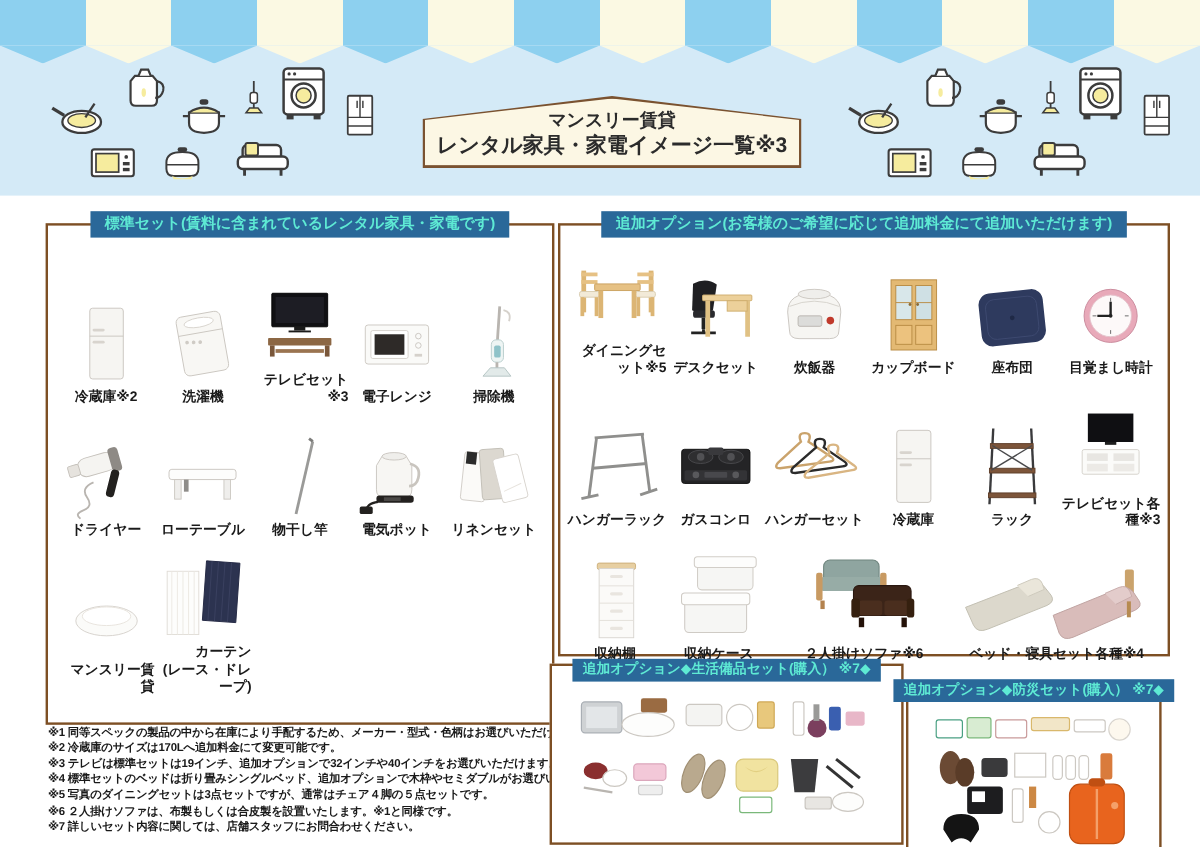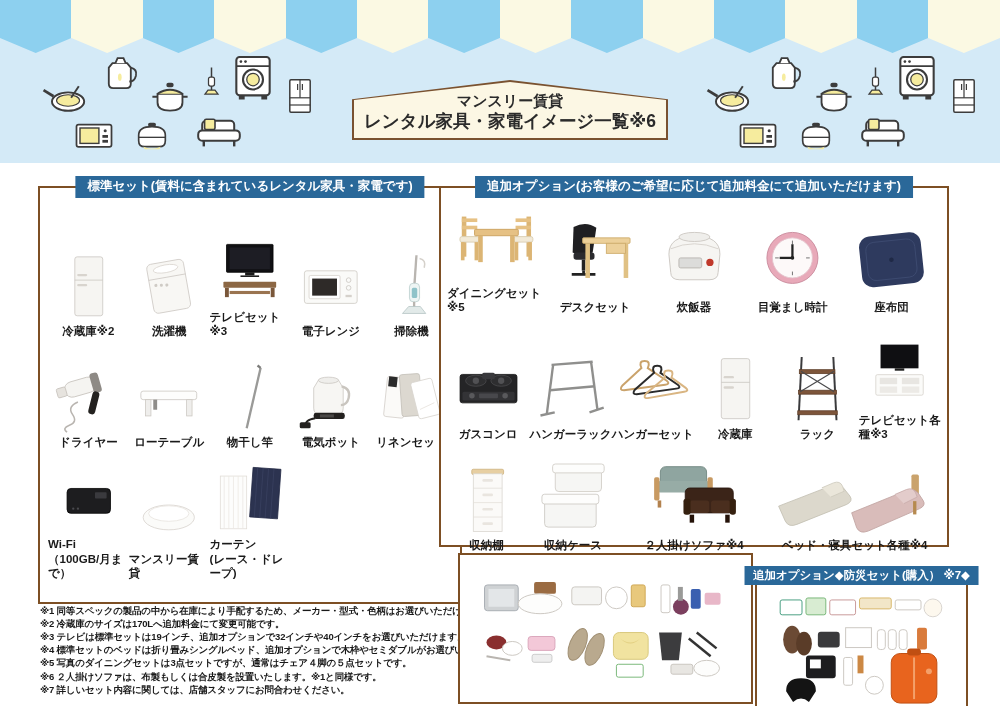--- a/index.html
+++ b/index.html
@@ -25,35 +25,35 @@
     clip-path:polygon(0 32%,50% 0,100% 32%,100% 100%,0 100%);}
   .plaque-inner{position:absolute;inset:2px;background:#fcf7e4;
     clip-path:polygon(0 32%,50% 0,100% 32%,100% 100%,0 100%);
     display:flex;flex-direction:column;align-items:center;justify-content:flex-end;padding-bottom:5px;}
   .t1{font-size:15px;font-weight:bold;color:#2b2b2b;line-height:1.25;}
   .t2{font-size:17.5px;font-weight:bold;color:#2b2b2b;line-height:1.25;}
 
   
   .box{position:absolute;border:2px solid #7d4f24;background:#fff;}
   .standard-box{left:38px;top:186px;width:420px;height:414px;}
-  .options-box{left:439px;top:186px;width:506px;height:357px;}
+  .options-box{left:465px;top:186px;width:506px;height:357px;}
   .life-box{left:458px;top:553px;width:291px;height:147px;}
   .bosai-box{left:755px;top:570px;width:209px;height:147px;}
 
   .badge{position:absolute;left:50%;transform:translateX(-50%);top:-12px;background:#2a6899;
-    color:#ffffff;font-weight:bold;font-size:12.5px;line-height:1.1;padding:4px 12px;white-space:nowrap;z-index:3;}
+    color:#5eead4;font-weight:bold;font-size:12.5px;line-height:1.1;padding:4px 12px;white-space:nowrap;z-index:3;}
   .badge-sm{font-size:11.5px;top:-6px;padding:3px 9px;}
 
   
   figure{margin:0;}
   .std-grid{display:grid;grid-template-columns:repeat(5,1fr);row-gap:12px;padding:12px 8px 0;}
   .cell{display:flex;flex-direction:column;align-items:center;justify-content:flex-end;min-width:0;}
   .art{display:flex;align-items:flex-end;justify-content:center;width:100%;}
   .art svg{width:96%;height:100%;}
-  .lbl{font-weight:bold;font-size:11.5px;line-height:1.25;color:#1a1a1a;text-align:left;white-space:pre-line;margin-top:2px;}
+  .lbl{font-weight:bold;font-size:11.5px;line-height:1.25;color:#1a1a1a;text-align:right;white-space:pre-line;margin-top:2px;}
   .std-grid .cell:nth-child(-n+5) .art{height:108px;}
   .std-grid .cell:nth-child(n+6):nth-child(-n+10) .art{height:82px;}
   .std-grid .cell:nth-child(n+11) .art{height:74px;}
 
   .opt-rows{display:flex;flex-direction:column;gap:14px;padding:14px 6px 0;}
   .opt-row{display:flex;}
   .opt-row .cell{flex:1;}
   .opt-row .art{height:82px;}
   .opt-r3 .art{height:80px;}
   .opt-r3 .cell:nth-child(1){flex:0 0 16%;}
@@ -202,21 +202,21 @@
           <rect x="12" y="14" width="13" height="13" rx="2" fill="#f6ec9e" stroke="#3c3c3c" stroke-width="2"></rect>
           <rect x="4" y="28" width="52" height="13" rx="5" fill="#fff" stroke="#3c3c3c" stroke-width="2.5"></rect>
           <line x1="11" y1="41" x2="11" y2="48" stroke="#3c3c3c" stroke-width="3"></line>
           <line x1="49" y1="41" x2="49" y2="48" stroke="#3c3c3c" stroke-width="3"></line>
         </svg></span>
     </div>
 
   <div class="plaque">
     <div class="plaque-inner">
       <div class="t1">マンスリー賃貸</div>
-      <div class="t2">レンタル家具・家電イメージ一覧※6</div>
+      <div class="t2">レンタル家具・家電イメージ一覧※3</div>
     </div>
   </div>
 
   <section class="box standard-box">
     <div class="badge">標準セット(賃料に含まれているレンタル家具・家電です)</div>
     <div class="std-grid">
         <figure class="cell">
           <div class="art">
             <svg viewBox="0 0 100 90" preserveAspectRatio="xMidYMax meet">
               <rect x="32" y="6" width="36" height="76" rx="3" fill="#f6f5f2" stroke="#c9c5bf"></rect>
@@ -341,32 +341,20 @@
               <g transform="rotate(-4 50 45)">
                 <rect x="36" y="14" width="26" height="54" rx="3" fill="#dcd8d0" stroke="#c2beb6"></rect>
               </g>
               <g transform="rotate(-14 66 48)">
                 <rect x="54" y="22" width="28" height="48" rx="3" fill="#fff" stroke="#d8d4ce"></rect>
                 <line x1="58" y1="58" x2="78" y2="54" stroke="#e7e3dd"></line>
               </g>
             </svg>
           </div>
           <figcaption class="lbl">リネンセット</figcaption>
-        </figure>
-        <figure class="cell">
-          <div class="art">
-            <svg viewBox="0 0 100 90" preserveAspectRatio="xMidYMax meet">
-              <rect x="22" y="30" width="56" height="32" rx="5" fill="#1d1d1f" stroke="#000"></rect>
-              <rect x="58" y="35" width="15" height="8" rx="1" fill="#3a3a3e"></rect>
-              <circle cx="30" cy="56" r="1.5" fill="#4a4a4e"></circle>
-              <circle cx="36" cy="56" r="1.5" fill="#4a4a4e"></circle>
-            </svg>
-          </div>
-          <figcaption class="lbl">Wi-Fi
-（100GB/月まで）</figcaption>
         </figure>
         <figure class="cell">
           <div class="art">
             <svg viewBox="0 0 100 90" preserveAspectRatio="xMidYMax meet">
               <ellipse cx="50" cy="48" rx="33" ry="16" fill="#fbfbf9" stroke="#d5d1cb"></ellipse>
               <ellipse cx="50" cy="43" rx="26" ry="10" fill="#fff" stroke="#e7e3dd"></ellipse>
             </svg>
           </div>
           <figcaption class="lbl">マンスリー賃貸</figcaption>
         </figure>
@@ -436,80 +424,96 @@
                 <ellipse cx="50" cy="23" rx="17" ry="5" fill="#efeeeb" stroke="#ccc8c2"></ellipse>
                 <rect x="33" y="46" width="25" height="11" rx="2" fill="#dcdcda" stroke="#b9b5b0"></rect>
                 <circle cx="67" cy="51" r="4" fill="#c0392b"></circle>
               </svg>
             </div>
             <figcaption class="lbl">炊飯器</figcaption>
           </figure>
           <figure class="cell">
             <div class="art">
               <svg viewBox="0 0 100 90" preserveAspectRatio="xMidYMax meet">
+                <rect x="26" y="8" width="48" height="74" fill="#e3b973" stroke="#b98c44"></rect>
+                <rect x="31" y="14" width="17" height="36" fill="#d8e7ea" stroke="#b98c44"></rect>
+                <rect x="52" y="14" width="17" height="36" fill="#cfe0e4" stroke="#b98c44"></rect>
+                <line x1="31" y1="32" x2="48" y2="32" stroke="#b98c44"></line>
+                <line x1="52" y1="32" x2="69" y2="32" stroke="#b98c44"></line>
+                <rect x="31" y="56" width="17" height="20" fill="#ecc27e" stroke="#b98c44"></rect>
+                <rect x="52" y="56" width="17" height="20" fill="#ecc27e" stroke="#b98c44"></rect>
+                <circle cx="46" cy="34" r="1.5" fill="#8a6a34"></circle>
+                <circle cx="54" cy="34" r="1.5" fill="#8a6a34"></circle>
+              </svg>
+            </div>
+            <figcaption class="lbl">カップボード</figcaption>
+          </figure>
+          <figure class="cell">
+            <div class="art">
+              <svg viewBox="0 0 100 90" preserveAspectRatio="xMidYMax meet">
+                <g transform="rotate(-6 50 48)">
+                  <rect x="16" y="20" width="68" height="56" rx="12" fill="#2e3a5e"></rect>
+                  <rect x="23" y="27" width="54" height="42" rx="9" fill="none" stroke="#3d4a70"></rect>
+                  <circle cx="50" cy="48" r="2.5" fill="#1f2946"></circle>
+                </g>
+              </svg>
+            </div>
+            <figcaption class="lbl">座布団</figcaption>
+          </figure>
+          <figure class="cell">
+            <div class="art">
+              <svg viewBox="0 0 100 90" preserveAspectRatio="xMidYMax meet">
                 <circle cx="50" cy="46" r="28" fill="#e8a9b9" stroke="#c98a9c"></circle>
                 <circle cx="50" cy="46" r="22" fill="#fdf9f9" stroke="#e3c3cb"></circle>
                 <g stroke="#666">
                   <line x1="50" y1="27" x2="50" y2="31"></line>
                   <line x1="50" y1="61" x2="50" y2="65"></line>
                   <line x1="31" y1="46" x2="35" y2="46"></line>
                   <line x1="65" y1="46" x2="69" y2="46"></line>
                 </g>
                 <line x1="50" y1="46" x2="36" y2="46" stroke="#222" stroke-width="2.5"></line>
                 <line x1="50" y1="46" x2="50" y2="31" stroke="#222" stroke-width="2.5"></line>
                 <circle cx="50" cy="46" r="2" fill="#222"></circle>
               </svg>
             </div>
             <figcaption class="lbl">目覚まし時計</figcaption>
           </figure>
-          <figure class="cell">
-            <div class="art">
-              <svg viewBox="0 0 100 90" preserveAspectRatio="xMidYMax meet">
-                <g transform="rotate(-6 50 48)">
-                  <rect x="16" y="20" width="68" height="56" rx="12" fill="#2e3a5e"></rect>
-                  <rect x="23" y="27" width="54" height="42" rx="9" fill="none" stroke="#3d4a70"></rect>
-                  <circle cx="50" cy="48" r="2.5" fill="#1f2946"></circle>
-                </g>
-              </svg>
-            </div>
-            <figcaption class="lbl">座布団</figcaption>
-          </figure>
         </div>
       <div class="opt-row opt-r2">
+          <figure class="cell">
+            <div class="art">
+              <svg viewBox="0 0 100 90" preserveAspectRatio="xMidYMax meet">
+                <g stroke="#8f8f8d" stroke-width="3" fill="none">
+                  <line x1="26" y1="14" x2="78" y2="10"></line>
+                  <line x1="28" y1="14" x2="20" y2="76"></line>
+                  <line x1="76" y1="10" x2="84" y2="70"></line>
+                  <line x1="12" y1="78" x2="30" y2="74"></line>
+                  <line x1="74" y1="74" x2="92" y2="68"></line>
+                  <line x1="24" y1="46" x2="81" y2="41"></line>
+                </g>
+              </svg>
+            </div>
+            <figcaption class="lbl">ハンガーラック</figcaption>
+          </figure>
           <figure class="cell">
             <div class="art">
               <svg viewBox="0 0 100 90" preserveAspectRatio="xMidYMax meet">
                 <rect x="14" y="26" width="72" height="36" rx="3" fill="#242426" stroke="#111"></rect>
                 <ellipse cx="34" cy="34" rx="13" ry="7" fill="#2e2e30" stroke="#49494c"></ellipse>
                 <ellipse cx="66" cy="34" rx="13" ry="7" fill="#2e2e30" stroke="#49494c"></ellipse>
                 <circle cx="34" cy="34" r="4" fill="#515154"></circle>
                 <circle cx="66" cy="34" r="4" fill="#515154"></circle>
                 <rect x="42" y="24" width="16" height="8" rx="2" fill="#39393c"></rect>
                 <rect x="17" y="48" width="66" height="11" rx="2" fill="#333336"></rect>
                 <circle cx="29" cy="53" r="3.5" fill="#59595c"></circle>
                 <circle cx="71" cy="53" r="3.5" fill="#59595c"></circle>
                 <rect x="38" y="50" width="24" height="6" rx="1" fill="#48484c"></rect>
               </svg>
             </div>
             <figcaption class="lbl">ガスコンロ</figcaption>
-          </figure>
-          <figure class="cell">
-            <div class="art">
-              <svg viewBox="0 0 100 90" preserveAspectRatio="xMidYMax meet">
-                <g stroke="#8f8f8d" stroke-width="3" fill="none">
-                  <line x1="26" y1="14" x2="78" y2="10"></line>
-                  <line x1="28" y1="14" x2="20" y2="76"></line>
-                  <line x1="76" y1="10" x2="84" y2="70"></line>
-                  <line x1="12" y1="78" x2="30" y2="74"></line>
-                  <line x1="74" y1="74" x2="92" y2="68"></line>
-                  <line x1="24" y1="46" x2="81" y2="41"></line>
-                </g>
-              </svg>
-            </div>
-            <figcaption class="lbl">ハンガーラック</figcaption>
           </figure>
           <figure class="cell">
             <div class="art">
               <svg viewBox="0 0 100 90" preserveAspectRatio="xMidYMax meet">
                 <g fill="none" stroke-width="2.5">
                   <path d="M36 18 q-4 -9 4 -9 q8 0 4 9 l24 16 q5 4 -2 5 l-52 7 q-7 0 -2 -6 Z" stroke="#caa36c"></path>
                   <path d="M52 24 q-4 -9 4 -9 q8 0 4 9 l22 15 q5 4 -2 5 l-50 7 q-7 0 -2 -6 Z" stroke="#2b2b2b"></path>
                   <path d="M66 30 q-4 -9 4 -9 q8 0 4 9 l18 13 q5 4 -2 5 l-46 8 q-7 0 -2 -6 Z" stroke="#d9b582"></path>
                 </g>
               </svg>
@@ -605,21 +609,21 @@
                 <rect x="63" y="50" width="4" height="8" fill="#b3824e"></rect>
                 <rect x="40" y="36" width="54" height="28" rx="5" fill="#3b2418" stroke="#2a1810"></rect>
                 <rect x="45" y="50" width="22" height="14" rx="3" fill="#4a2e1e"></rect>
                 <rect x="69" y="50" width="22" height="14" rx="3" fill="#4a2e1e"></rect>
                 <rect x="38" y="48" width="8" height="18" rx="3" fill="#35200f"></rect>
                 <rect x="90" y="48" width="7" height="18" rx="3" fill="#35200f"></rect>
                 <rect x="45" y="66" width="5" height="9" fill="#241209"></rect>
                 <rect x="85" y="66" width="5" height="9" fill="#241209"></rect>
               </svg>
             </div>
-            <figcaption class="lbl">２人掛けソファ※4</figcaption>
+            <figcaption class="lbl">２人掛けソファ※6</figcaption>
           </figure>
           <figure class="cell">
             <div class="art">
               <svg viewBox="0 0 200 90" preserveAspectRatio="xMidYMax meet">
                 <path d="M8 54 L70 30 q10 -4 16 2 l8 10 q4 6 -4 10 L30 76 q-10 4 -14 -4 Z" fill="#dcd8cc" stroke="#c3bfb2"></path>
                 <path d="M60 32 l14 -6 q8 -3 11 4 l2 6 -16 7" fill="#eae6da" stroke="#cecabc"></path>
                 <rect x="168" y="16" width="9" height="32" rx="2" fill="#caa36c"></rect>
                 <path d="M96 62 L160 36 q10 -4 16 2 l6 9 q4 6 -4 10 L116 84 q-10 4 -14 -4 Z" fill="#d9bcba" stroke="#c0a3a1"></path>
                 <path d="M148 40 l14 -6 q8 -3 11 4 l2 5 -16 8" fill="#e3cccb" stroke="#c9acab"></path>
                 <rect x="170" y="48" width="4" height="16" fill="#b68a50"></rect>
@@ -635,20 +639,21 @@
       <div class="fn">※1 同等スペックの製品の中から在庫により手配するため、メーカー・型式・色柄はお選びいただけません</div>
       <div class="fn">※2 冷蔵庫のサイズは170Lへ追加料金にて変更可能です。</div>
       <div class="fn">※3 テレビは標準セットは19インチ、追加オプションで32インチや40インチをお選びいただけます。</div>
       <div class="fn">※4 標準セットのベッドは折り畳みシングルベッド、追加オプションで木枠やセミダブルがお選びいただけます。</div>
       <div class="fn">※5 写真のダイニングセットは3点セットですが、通常はチェア４脚の５点セットです。</div>
       <div class="fn">※6 ２人掛けソファは、布製もしくは合皮製を設置いたします。※1と同様です。</div>
       <div class="fn">※7 詳しいセット内容に関しては、店舗スタッフにお問合わせください。</div>
     </div>
 
   <section class="box life-box">
+    <div class="badge badge-sm">追加オプション◆生活備品セット(購入） ※7◆</div>
     <div class="collage">
         <svg viewBox="0 0 260 120" preserveAspectRatio="xMidYMid meet">
           <rect x="8" y="8" width="34" height="26" rx="3" fill="#cfd2d4" stroke="#a9aeb4"></rect>
           <rect x="12" y="12" width="26" height="18" fill="#e3e6e8"></rect>
           <rect x="58" y="5" width="22" height="12" rx="2" fill="#9a6b42"></rect>
           <ellipse cx="64" cy="27" rx="22" ry="10" fill="#fdfdfc" stroke="#ccc8c2"></ellipse>
           <rect x="96" y="10" width="30" height="18" rx="3" fill="#f4f4f2" stroke="#ccc8c2"></rect>
           <circle cx="141" cy="21" r="11" fill="#fff" stroke="#ccc8c2"></circle>
           <rect x="156" y="8" width="14" height="22" rx="2" fill="#e8c87c" stroke="#cfa855"></rect>
           <rect x="186" y="8" width="9" height="28" rx="2" fill="#fff" stroke="#ccc8c2"></rect>

